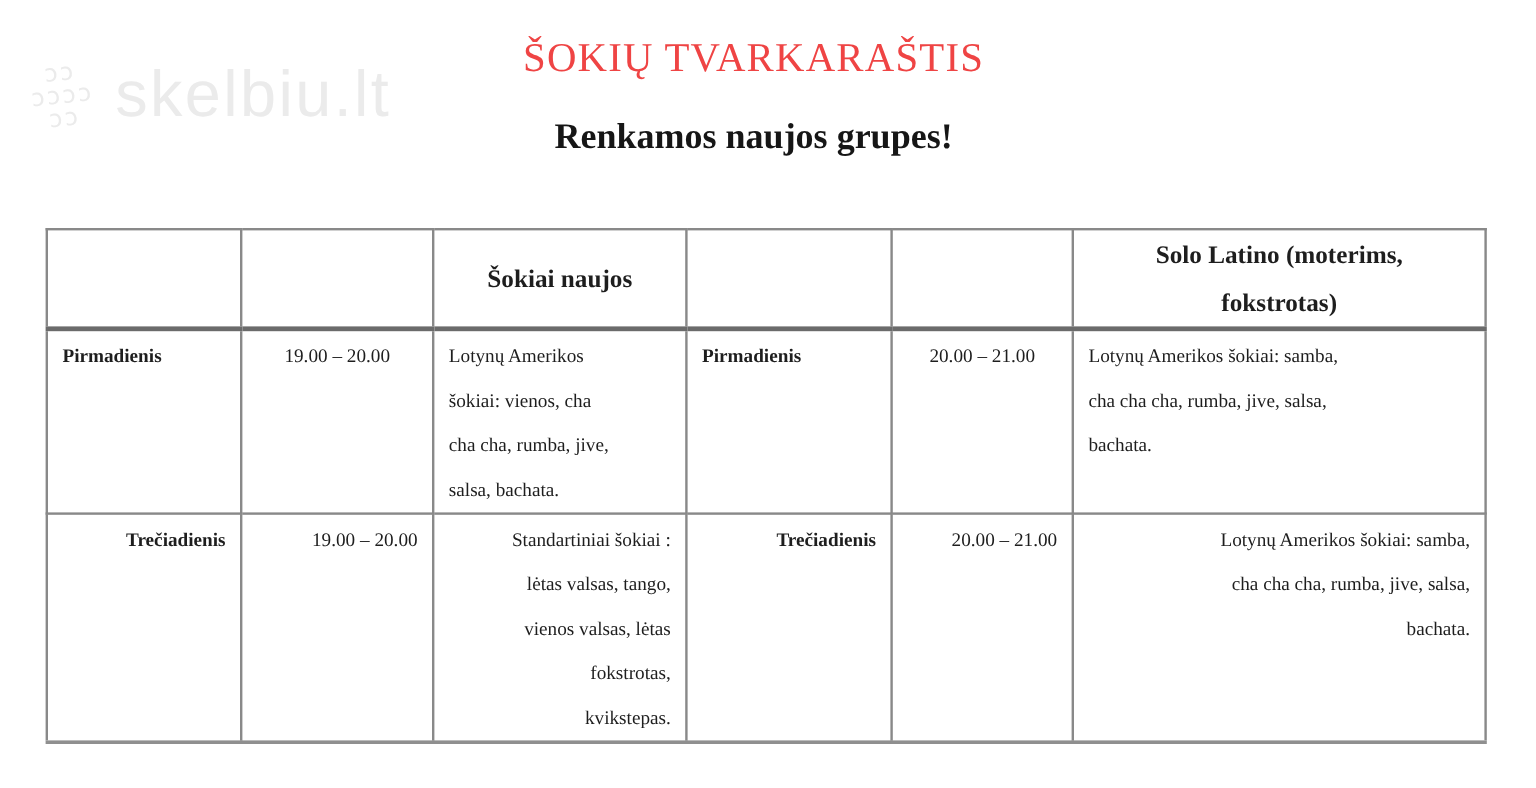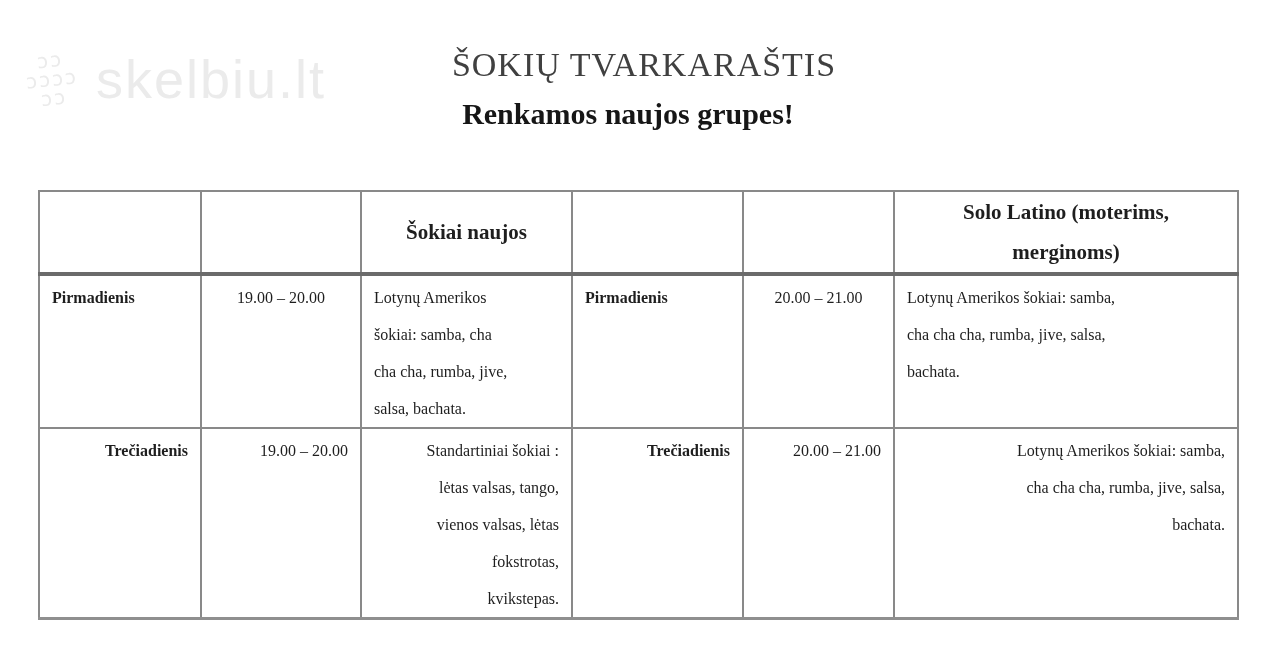--- a/index.html
+++ b/index.html
@@ -41,26 +41,26 @@
     font-size: 54px;
     letter-spacing: 2px;
   }
 
   
   .title {
     position: absolute;
     top: 30px;
     left: 0;
     width: 1256px;
-    margin: 16px;
+    margin: 0;
     text-align: center;
     font-size: 34px;
     font-weight: normal;
     letter-spacing: 1px;
-    color: #404040;
+    color: #ef4444;
   }
   .subtitle {
     position: absolute;
     top: 97px;
     left: 0;
     width: 1256px;
     margin: 0;
     text-align: center;
     font-size: 30px;
     font-weight: bold;
@@ -137,29 +137,29 @@
     <col style="width:344px">
   </colgroup>
   <thead>
     <tr>
       <th></th>
       <th></th>
       <th>Šokiai naujos</th>
       <th></th>
       <th></th>
       <th>Solo Latino (moterims,
-merginoms)</th>
+fokstrotas)</th>
     </tr>
   </thead>
   <tbody>
     <tr class="row-1">
       <td class="cell-day">Pirmadienis</td>
       <td class="cell-time">19.00 – 20.00</td>
       <td class="cell-desc">Lotynų Amerikos
-šokiai: samba, cha
+šokiai: vienos, cha
 cha cha, rumba, jive,
 salsa, bachata.</td>
       <td class="cell-day">Pirmadienis</td>
       <td class="cell-time">20.00 – 21.00</td>
       <td class="cell-desc">Lotynų Amerikos šokiai: samba,
 cha cha cha, rumba, jive,  salsa,
 bachata.</td>
     </tr>
     <tr class="row-2">
       <td class="cell-day">Trečiadienis</td>

